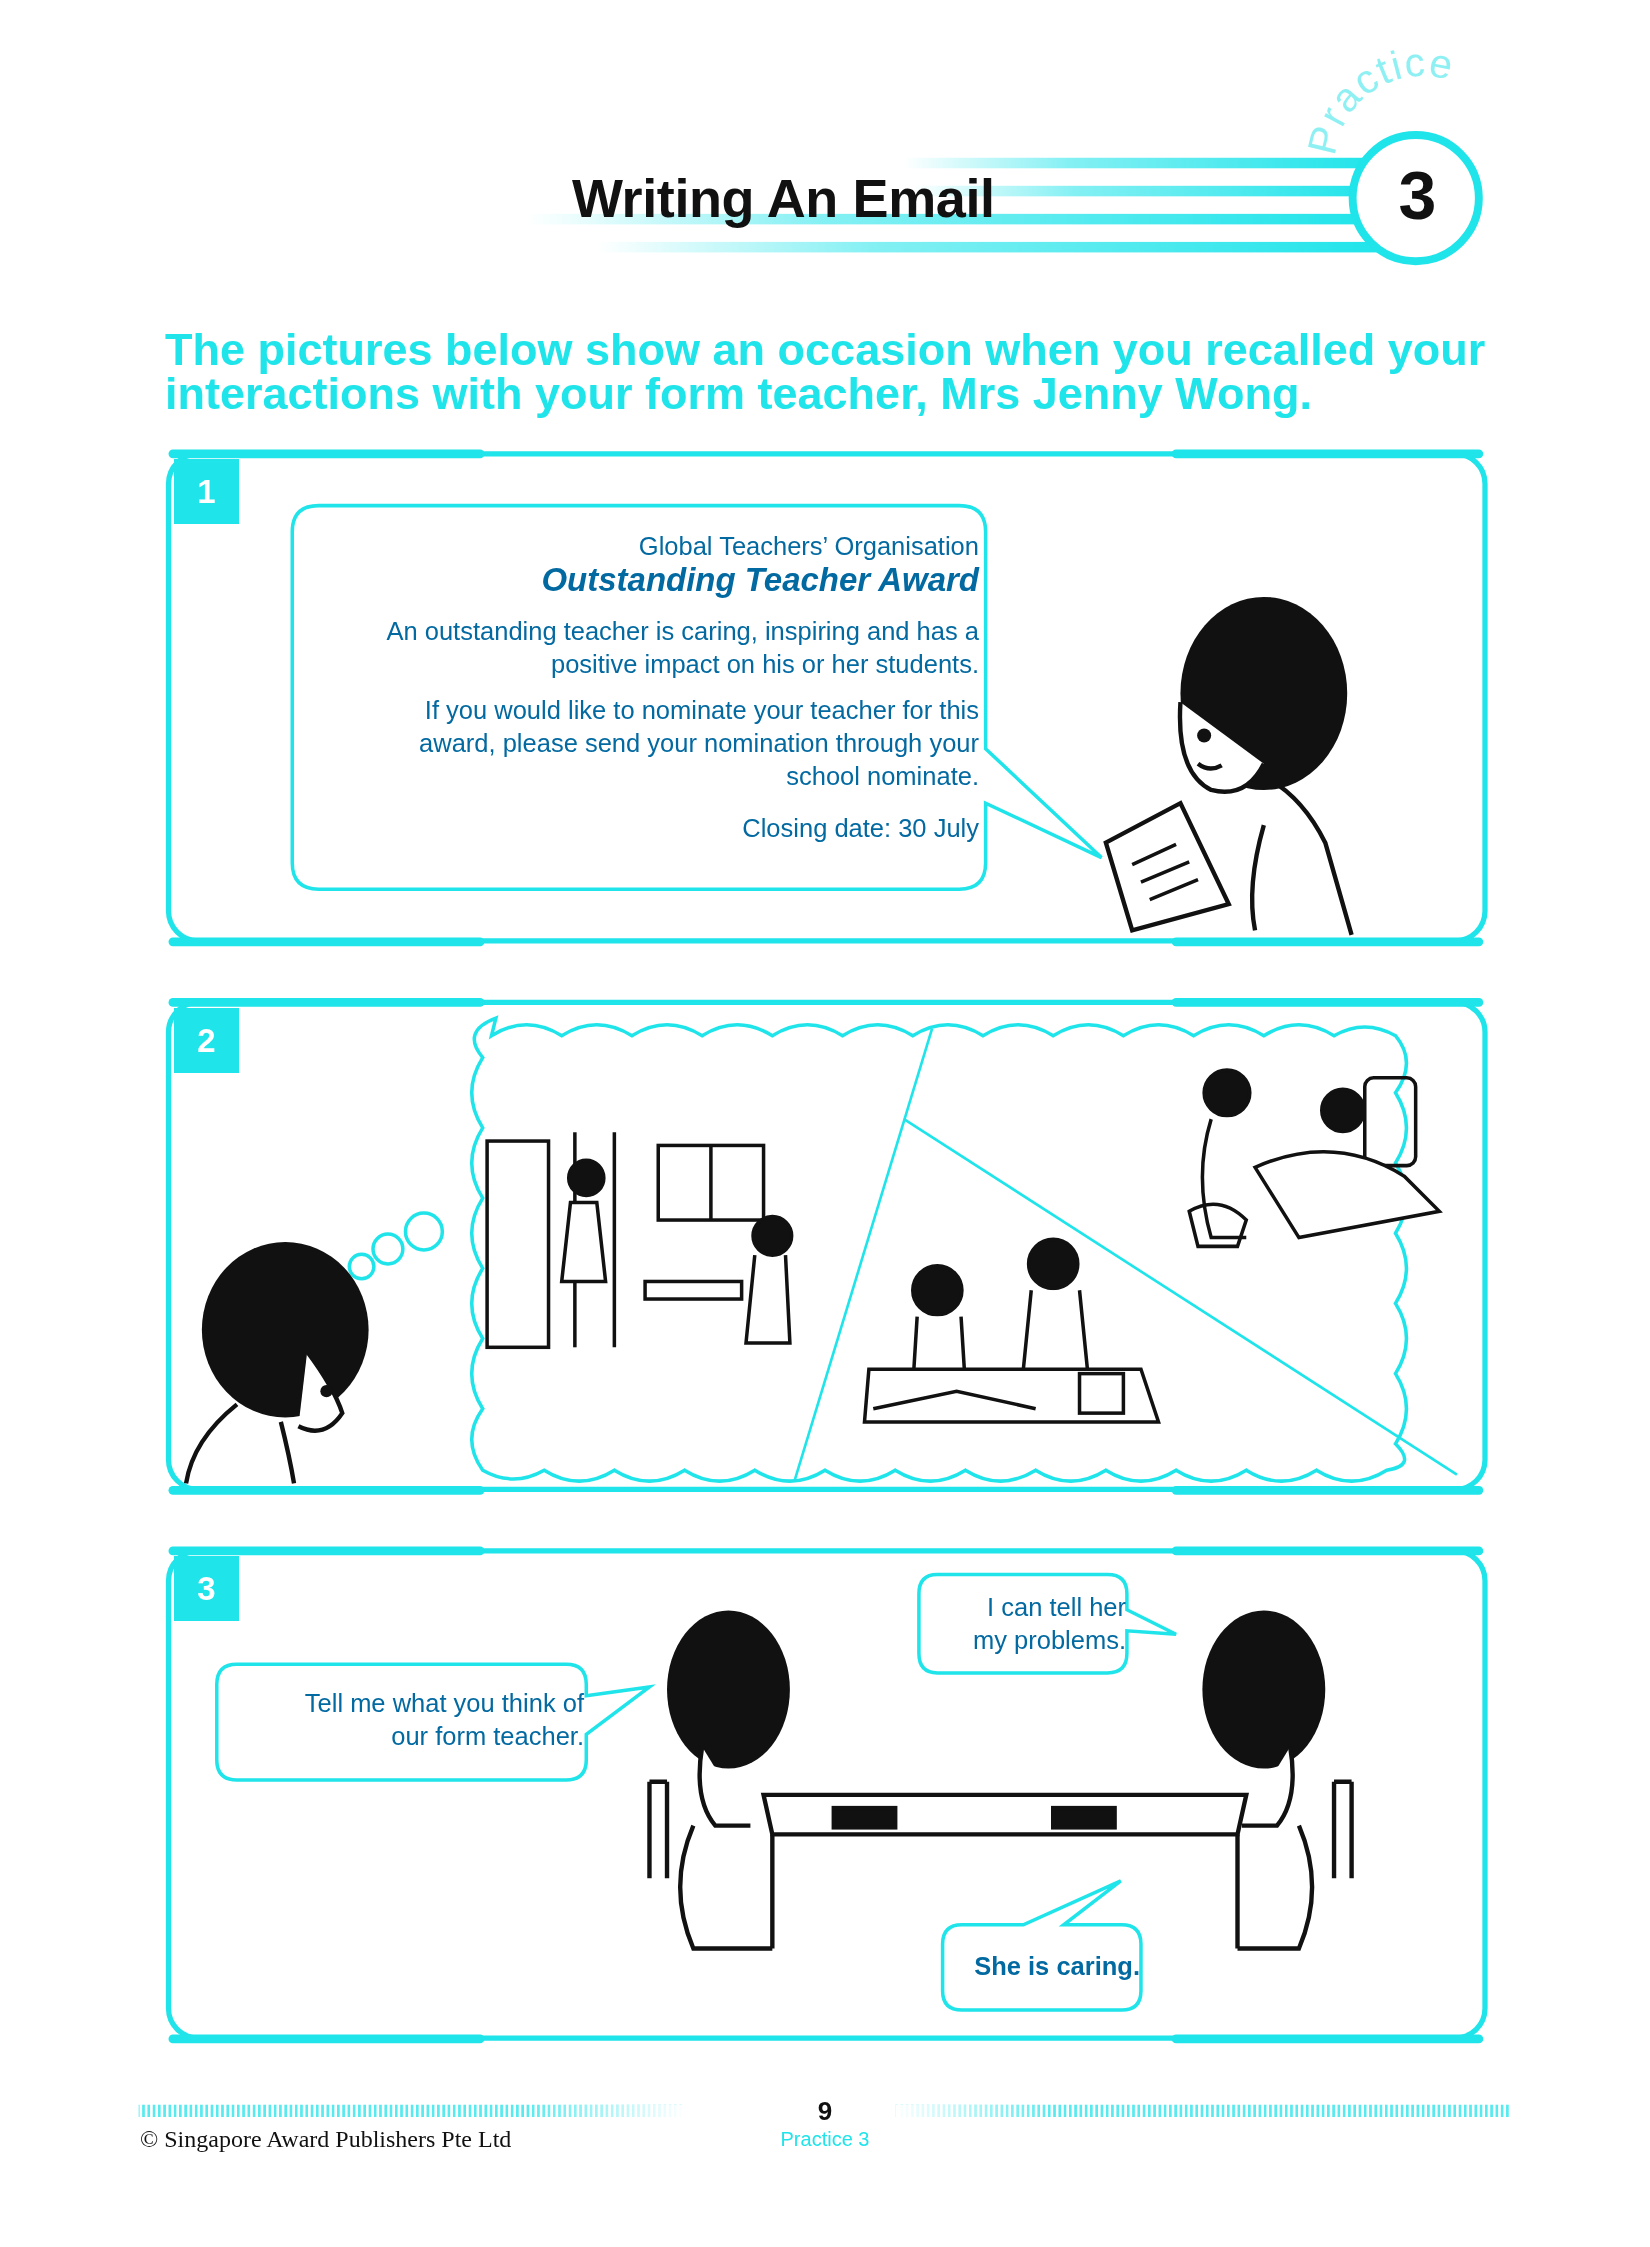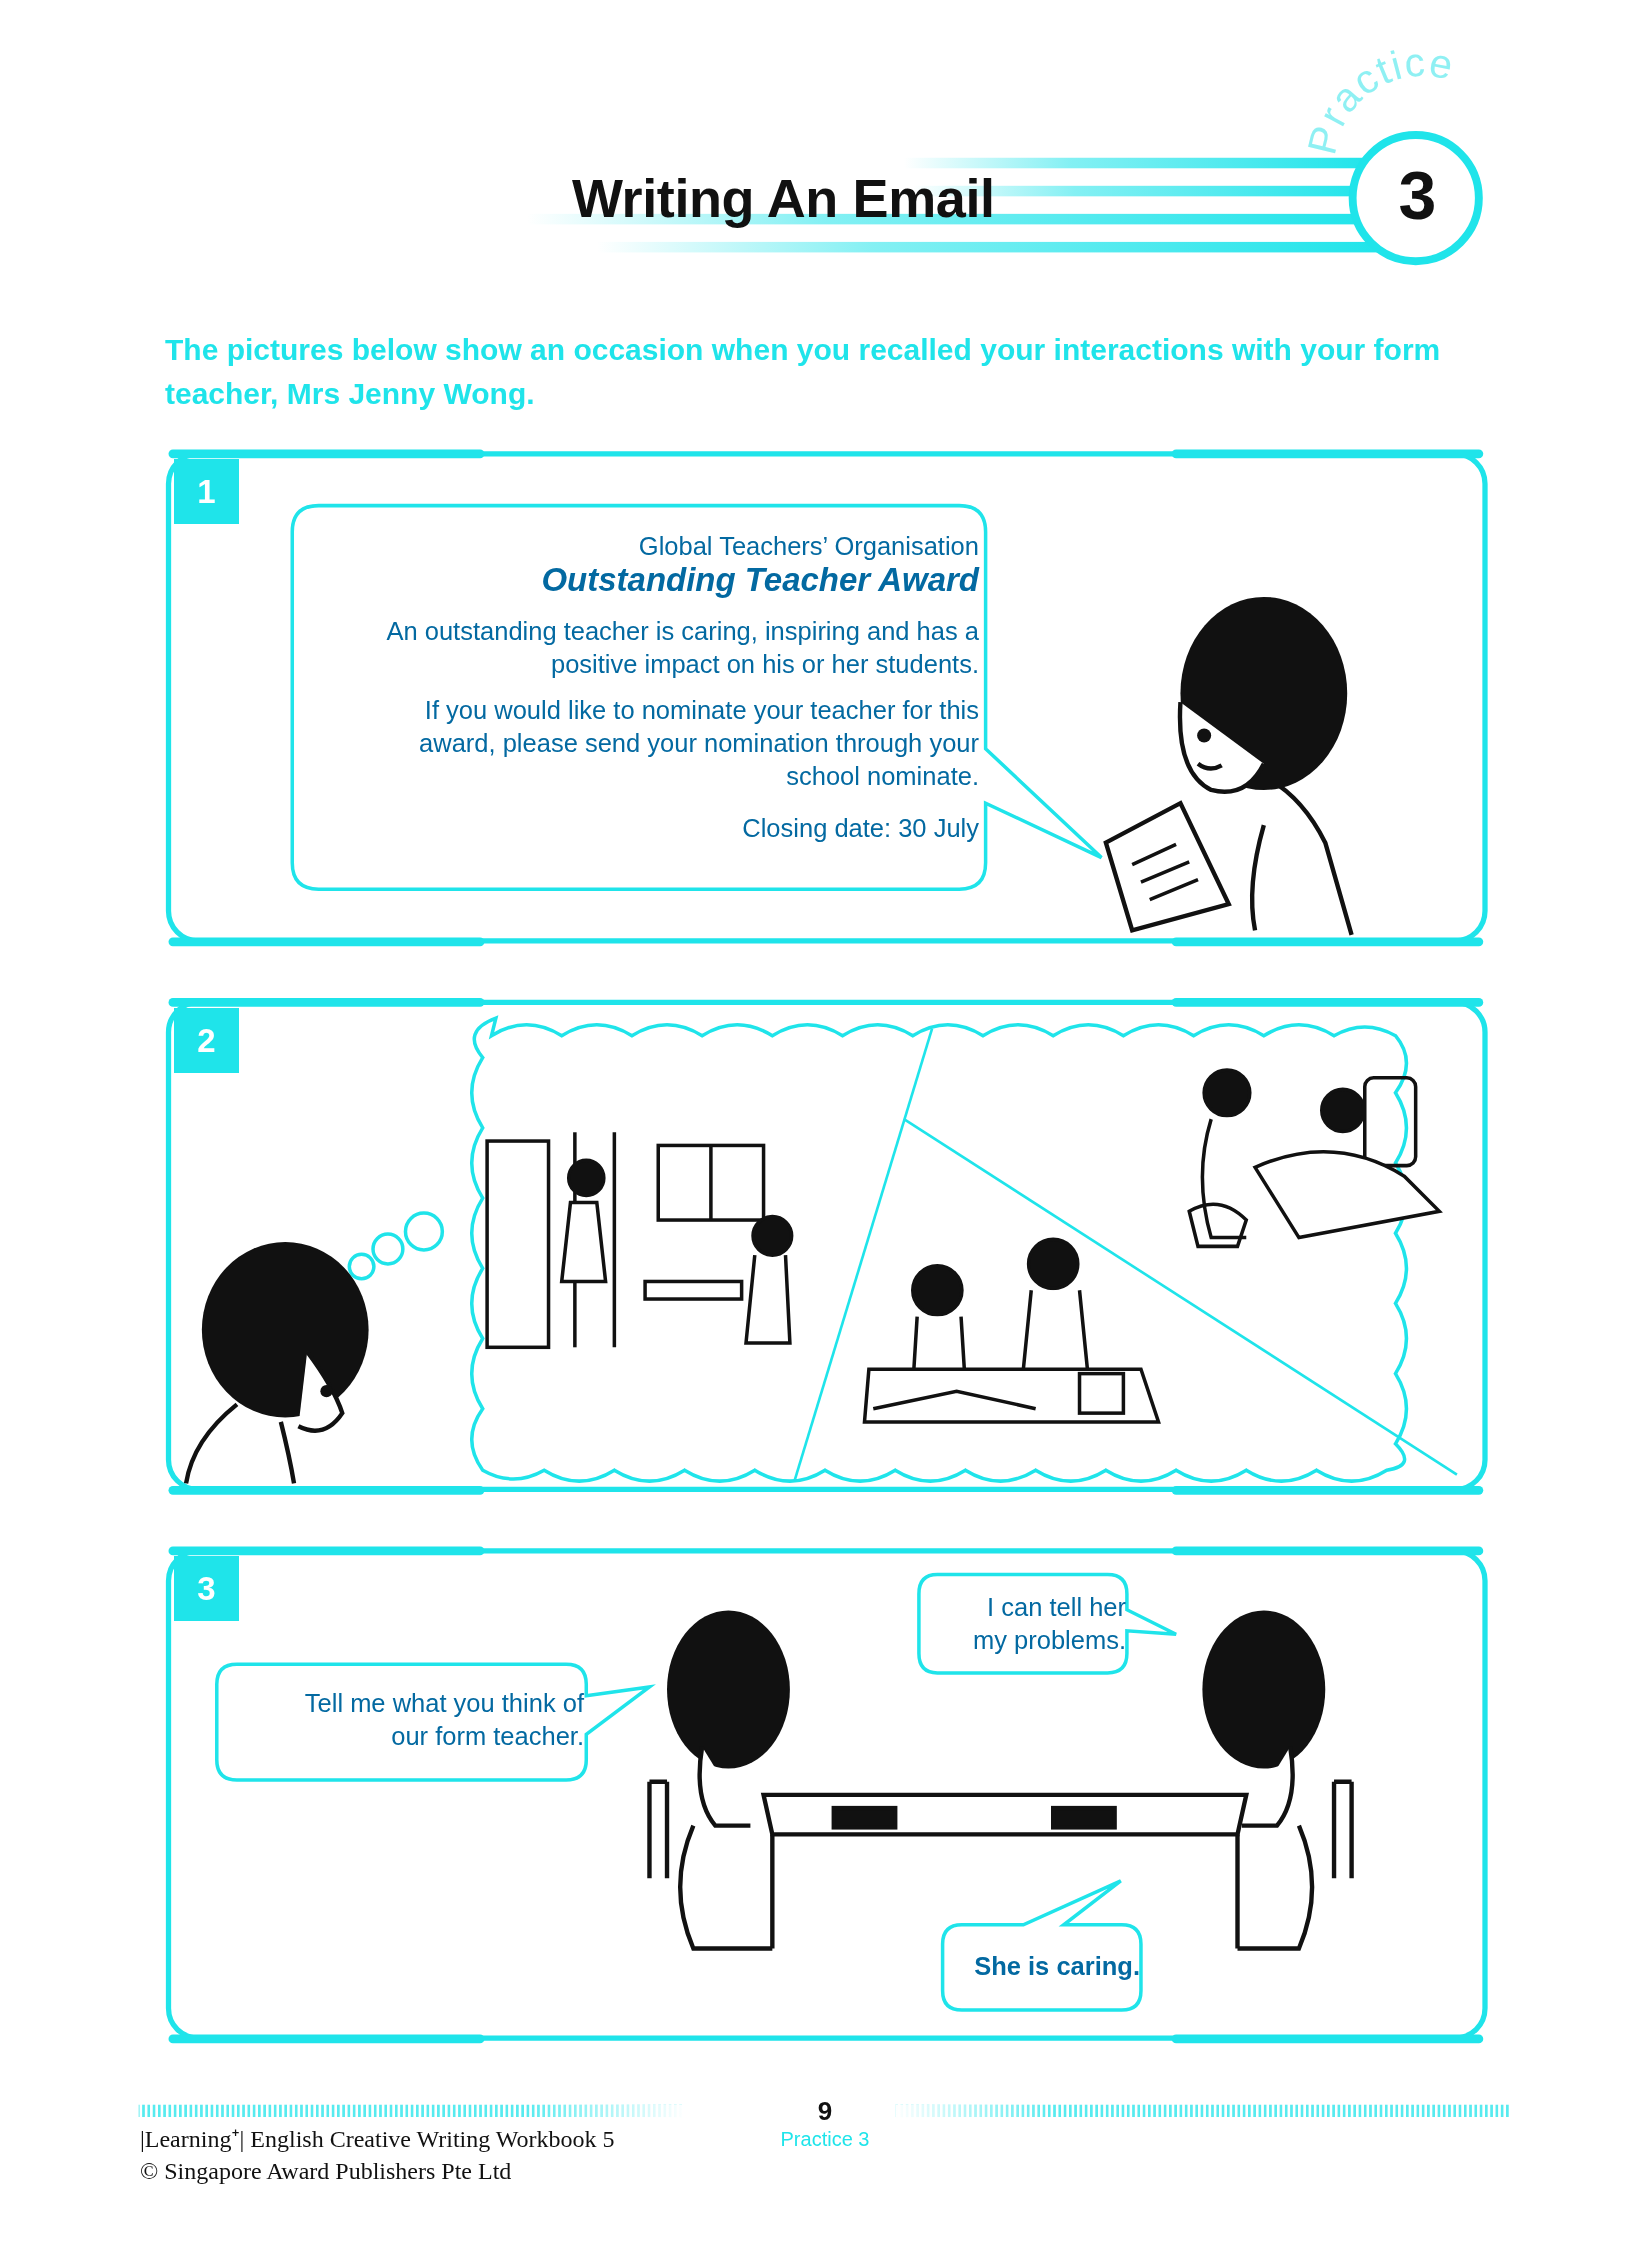--- a/index.html
+++ b/index.html
@@ -6,21 +6,21 @@
   body { width:1650px; height:2247px; background:#ffffff; position:relative; overflow:hidden;
          font-family:"Liberation Sans", sans-serif; color:#111; }
   .abs { position:absolute; }
   svg.layer { position:absolute; left:0; top:0; }
 
   
   .title { left:572px; top:167px; font-size:54px; font-weight:bold; color:#111; letter-spacing:-0.4px; z-index:3; }
   .badge-num { left:1387px; top:156px; width:61px; text-align:center; font-size:68px; font-weight:bold; color:#111; z-index:3; }
 
   
-  .instruction { left:165px; top:328px; width:1334px; font-size:30px; font-weight:bold; color:#1fe4ea; line-height:44px; }
+  .instruction { left:165px; top:328px; width:1334px; font-size:45px; font-weight:bold; color:#1fe4ea; line-height:44px; }
 
   
   .panel-num { width:65px; height:65px; background:#1fe4ea; color:#fff; font-size:33px; font-weight:bold;
                display:flex; align-items:center; justify-content:center; z-index:3; }
 
   .txt { font-size:25.5px; color:#0369a1; text-align:right; line-height:33px; }
   .notice-title { font-size:25.5px; }
   .notice-award { font-size:33px; font-weight:bold; font-style:italic; }
 
   
@@ -215,18 +215,17 @@
 </div>
 <div class="abs" style="left:922px;top:1591px;width:204px;z-index:3;">
   <div class="txt">I can tell her</div>
   <div class="txt">my problems.</div>
 </div>
 <div class="abs" style="left:945px;top:1950px;width:195px;z-index:3;font-weight:bold;">
   <div class="txt">She is caring.</div>
 </div>
 
 <div class="abs footer-left">
-  <div>|Learning⁺| English Creative Writing Workbook 5</div>
   <div>© Singapore Award Publishers Pte Ltd</div>
 </div>
 <div class="abs page-num">9</div>
 <div class="abs footer-practice">Practice 3</div>
 
 
 </body></html>

